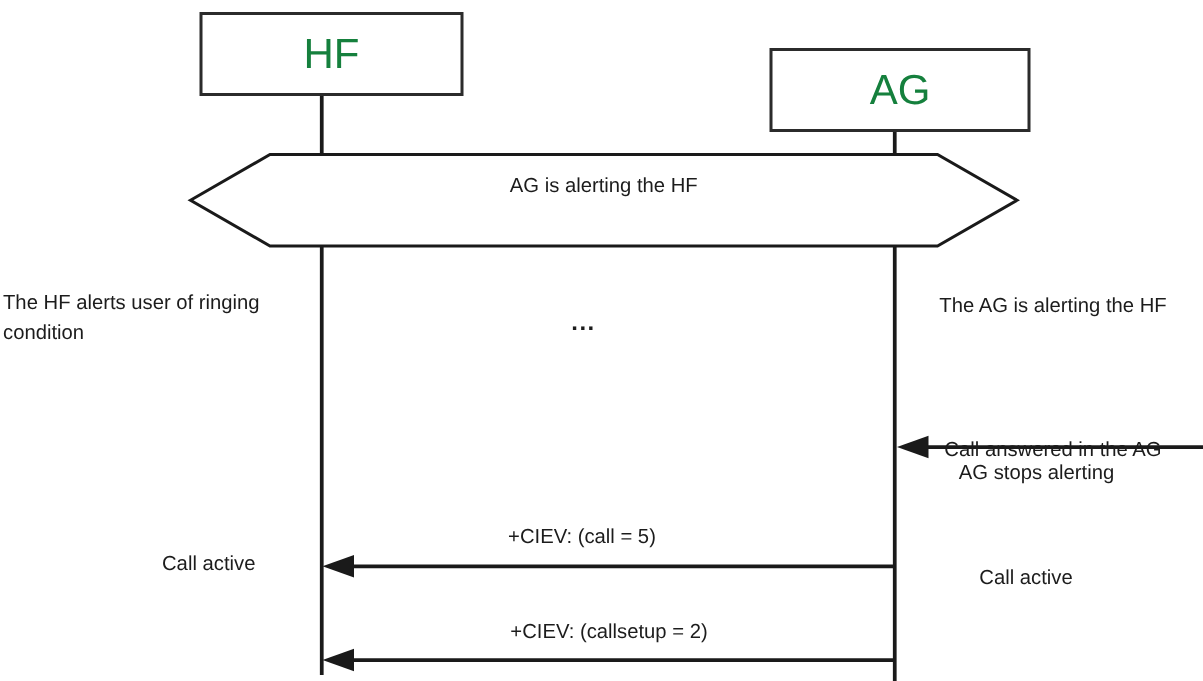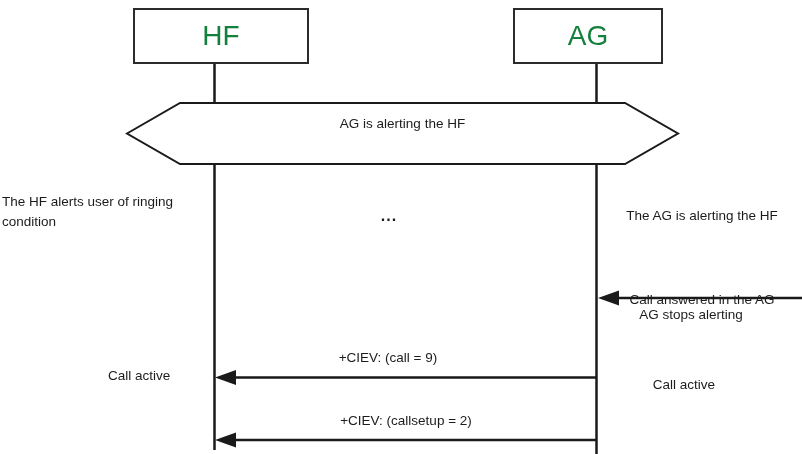--- a/index.html
+++ b/index.html
@@ -24,34 +24,34 @@
     border: 2px solid #2b2b2b;
     box-sizing: border-box;
     background: #ffffff;
     display: flex;
     align-items: center;
     justify-content: center;
     font-size: 28px;
     color: #15803d;
   }
   .box-hf { left: 133px; width: 176px; }
-  .box-ag { left: 513px; width: 150px; }
+  .box-ag { left: 513px; width: 174px; margin-top: 24px; }
   .label {
     position: absolute;
     font-size: 13.5px;
     line-height: 20px;
     white-space: nowrap;
   }
   .label.wrap { white-space: normal; }
   .label.center { text-align: center; }
   .banner-label   { left: 127px; top: 114px; width: 551px; text-align: center; }
   .note-hf-ring   { left: 2px;   top: 192px; width: 212px; }
   .note-ellipsis  { left: 357px; top: 206px; width: 64px; text-align: center;
                     font-size: 16px; font-weight: bold; letter-spacing: 1px; }
-  .note-ag-alert  { left: 604px; top: 194px; width: 196px; margin-top: 12px; }
+  .note-ag-alert  { left: 604px; top: 194px; width: 196px; }
   .note-call-ans  { left: 604px; top: 254px; width: 196px; margin-top: 36px; }
   .note-ag-stops  { left: 596px; top: 305px; width: 190px; }
   .msg1-label     { left: 196px; top: 348px; width: 384px; }
   .note-ca-left   { left: 108px; top: 366px; width: 120px; }
   .note-ca-right  { left: 589px; top: 375px; width: 190px; }
   .msg2-label     { left: 215px; top: 411px; width: 382px; }
 </style>
 </head>
 <body>
 
@@ -92,21 +92,21 @@
   <div class="label banner-label">AG is alerting the HF</div>
 
   <div class="label note-ellipsis">...</div>
 
   <div class="label center note-ag-alert">The AG is alerting the HF</div>
 
   <div class="label center note-call-ans">Call answered in the AG</div>
 
   <div class="label center note-ag-stops">AG stops alerting</div>
 
-  <div class="label center msg1-label">+CIEV: (call = 9)</div>
+  <div class="label center msg1-label">+CIEV: (call = 5)</div>
 
   <div class="label note-ca-left">Call active</div>
 
   <div class="label center note-ca-right">Call active</div>
 
   <div class="label center msg2-label">+CIEV: (callsetup = 2)</div>
 
 </div>
 
 </body></html>

